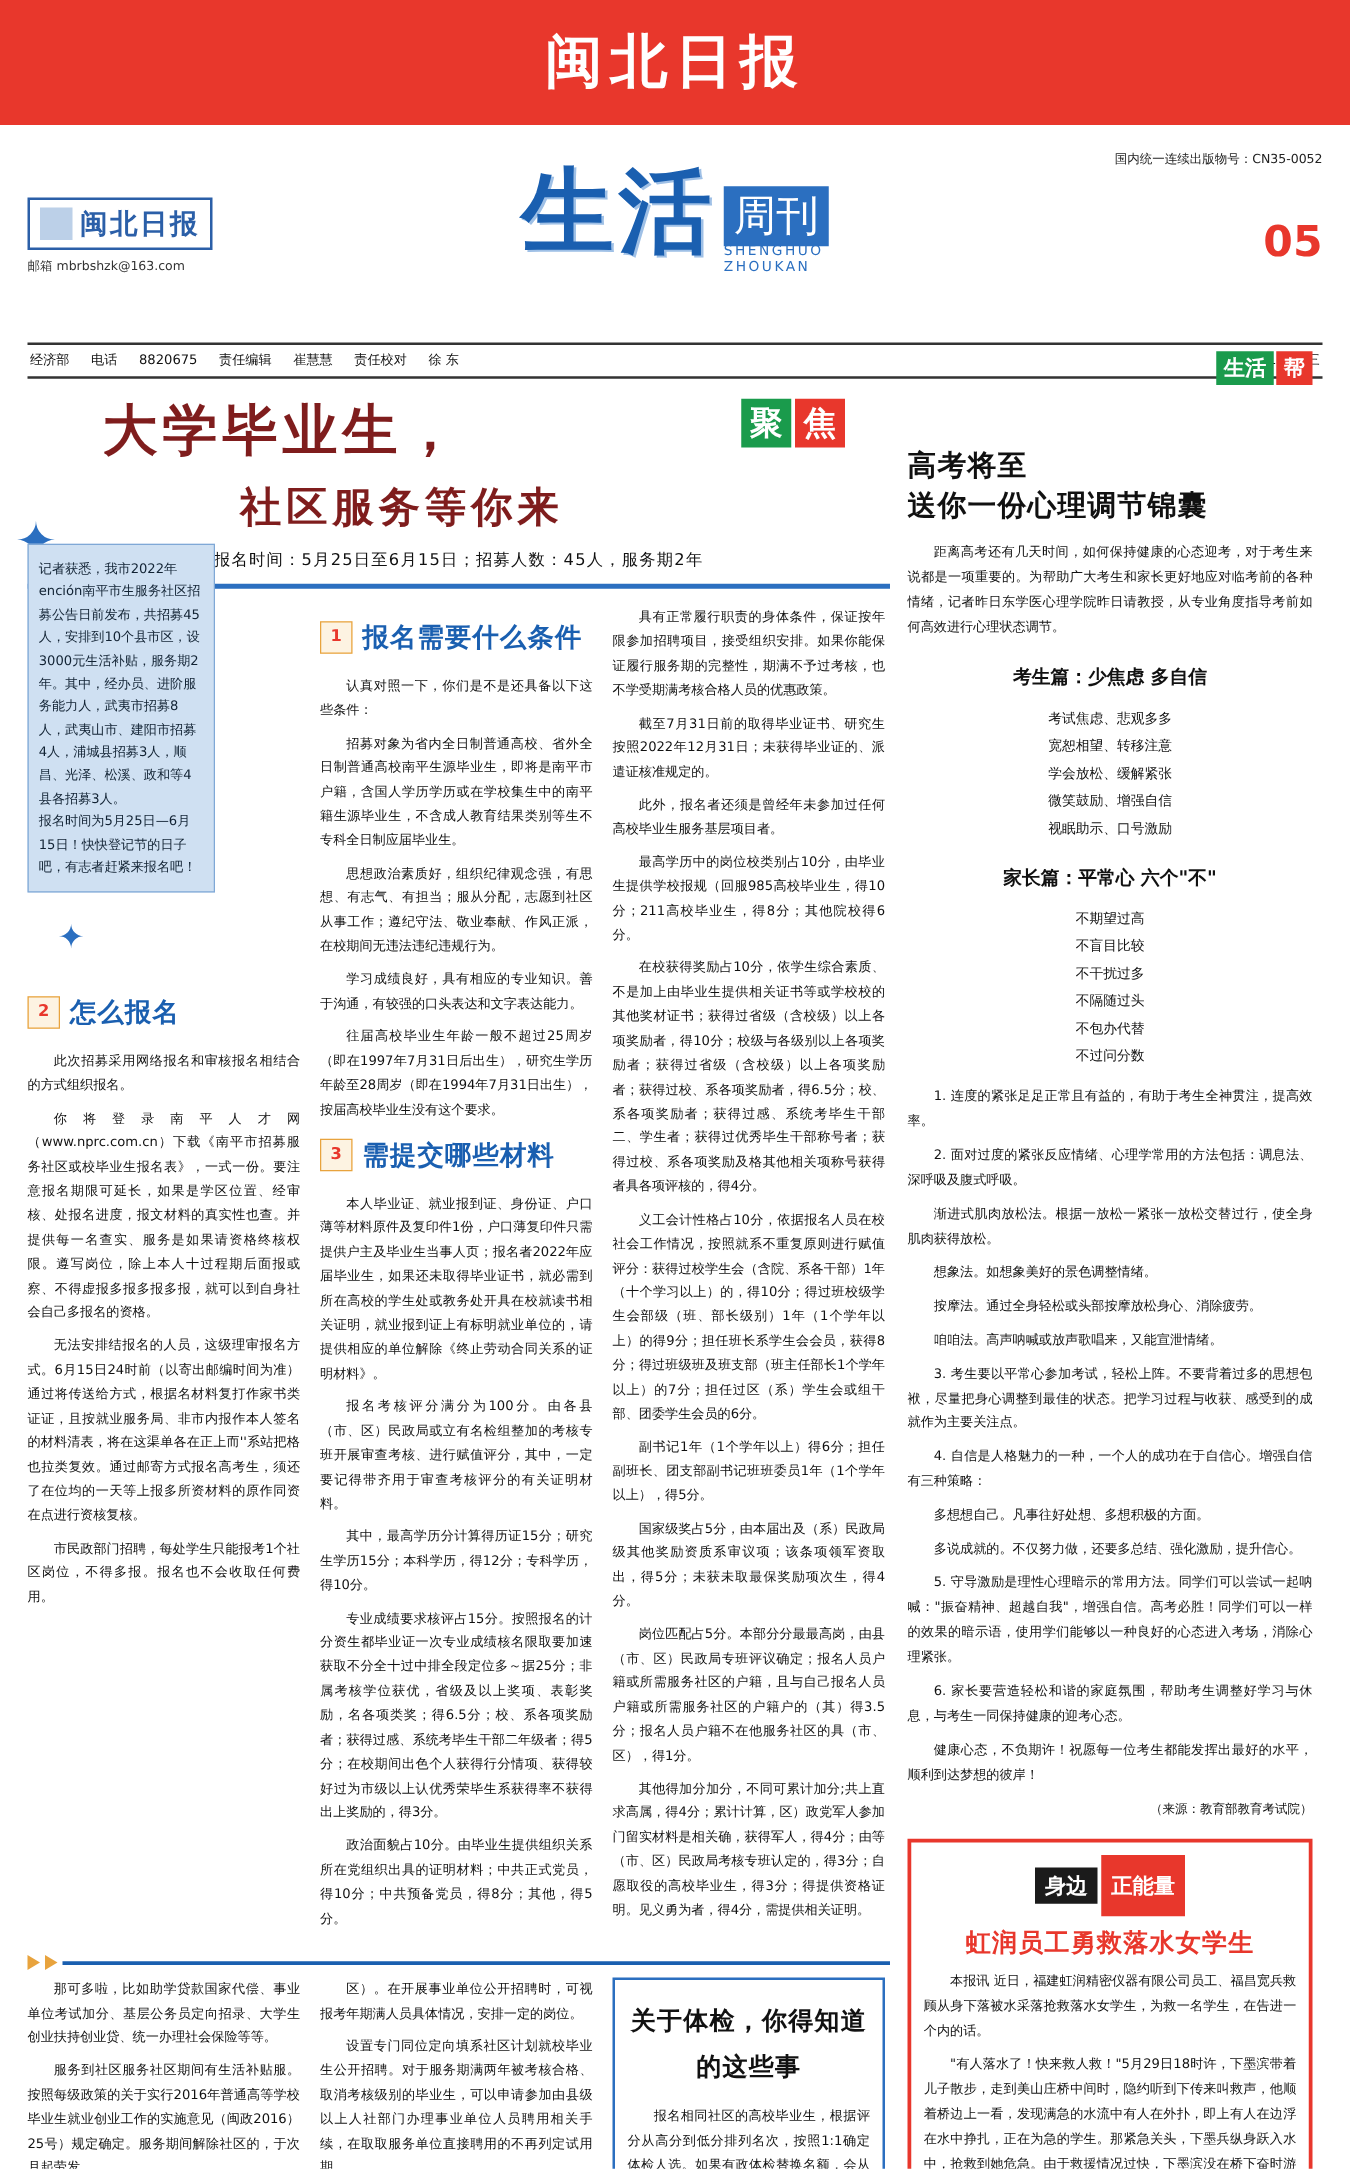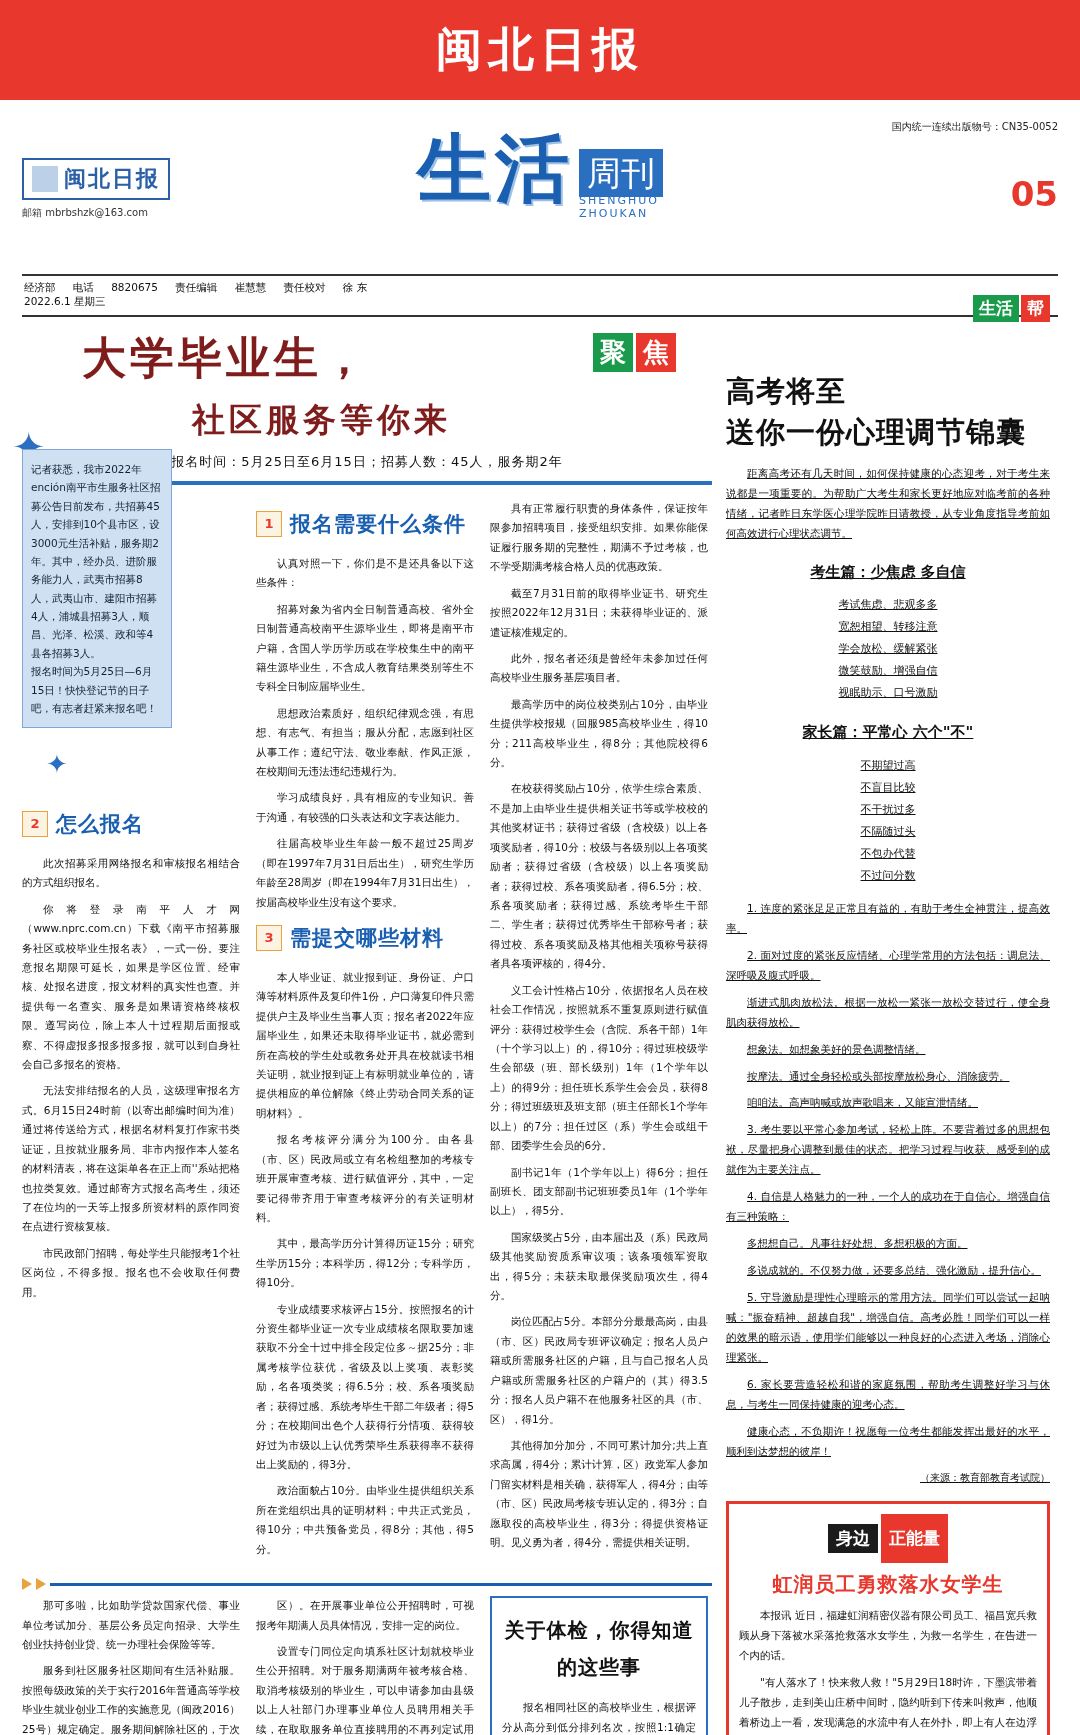--- a/index.html
+++ b/index.html
@@ -15,21 +15,21 @@
   .logo-mail{font-size:10px;color:#333;margin-top:6px;}
   .center-logo{flex:1;text-align:center;position:relative;}
   .sh-title{display:inline-flex;align-items:flex-end;gap:6px;}
   .sh-big{font-size:74px;color:#1a5fb0;font-weight:bold;font-family:"DejaVu Serif","Liberation Serif",serif;letter-spacing:4px;text-shadow:2px 2px 0 #9fc0e6;}
   .sh-box{background:#2b6fc0;color:#fff;font-size:34px;padding:4px 8px;line-height:1;font-family:"DejaVu Serif","Liberation Serif",serif;}
   .sh-pinyin{font-size:11px;color:#2b6fc0;letter-spacing:2px;text-align:left;margin-top:4px;}
   .right-block{width:230px;text-align:right;}
   .cn-issn{font-size:10px;color:#222;}
   .pageno{font-size:34px;color:#e8372c;font-weight:bold;margin-top:40px;}
   .ruleline{border-top:2px solid #333;margin-top:4px;}
-  .metarow{display:flex;justify-content:space-between;font-size:10.5px;padding:5px 2px 6px 2px;border-bottom:2px solid #333;flex-direction:column;}
+  .metarow{display:flex;justify-content:space-between;font-size:10.5px;padding:5px 2px 6px 2px;border-bottom:2px solid #333;}
   .metarow span{margin-right:14px;}
   .content{display:flex;gap:14px;padding-top:12px;}
   .leftcol{width:690px;position:relative;}
   .rightcol{width:324px;position:relative;}
   .headline{color:#7f1d1d;font-family:Liberation Sans, sans-serif;font-weight:bold;}
   .hl1{font-size:44px;letter-spacing:4px;margin-left:60px;}
   .hl2{font-size:33px;letter-spacing:4px;margin-left:170px;margin-top:10px;}
   .focus-badge{position:absolute;right:36px;top:4px;display:flex;}
   .focus-badge .g{background:#1a9b4c;color:#fff;font-size:26px;font-weight:bold;padding:2px 7px;font-family:"DejaVu Serif","Liberation Serif",serif;}
   .focus-badge .r{background:#e8372c;color:#fff;font-size:26px;font-weight:bold;padding:2px 7px;margin-left:3px;font-family:"DejaVu Serif","Liberation Serif",serif;}
@@ -42,25 +42,25 @@
   .col{width:218px;font-size:10.5px;line-height:1.85;text-align:justify;color:#111;}
   .col p{margin:0 0 7px 0;text-indent:2em;}
   .sec-head{display:flex;align-items:center;gap:8px;margin:6px 0 10px 0;}
   .num-ico{width:24px;height:24px;border:1px solid #e8a33d;color:#e8372c;display:flex;align-items:center;justify-content:center;font-size:13px;font-weight:bold;background:#fdf3e2;}
   .sec-title{font-size:21px;color:#1a5fb0;font-weight:bold;font-family:"DejaVu Serif","Liberation Serif",serif;letter-spacing:1px;}
   .arrow-rule{display:flex;align-items:center;gap:4px;margin:12px 0 4px 0;}
   .arrow-rule .bar{flex:1;height:3px;background:#1a5fb0;}
   .arrow-rule .tri{width:0;height:0;border-top:6px solid transparent;border-bottom:6px solid transparent;border-left:10px solid #e8a33d;}
   .mid-callout{border:2px solid #2b6fc0;padding:10px;box-sizing:border-box;}
   .mid-title{text-align:center;font-size:20px;font-weight:bold;font-family:"DejaVu Serif","Liberation Serif",serif;margin:4px 0 12px 0;letter-spacing:1px;}
-  .rc-title{font-size:29px;font-weight:bold;font-family:"DejaVu Serif","Liberation Serif",serif;line-height:1.4;letter-spacing:1px;}
+  .rc-title{font-size:23px;font-weight:bold;font-family:"DejaVu Serif","Liberation Serif",serif;line-height:1.4;letter-spacing:1px;}
   .help-badge{position:absolute;right:0;top:-34px;display:flex;}
   .help-badge .g{background:#1a9b4c;color:#fff;font-size:17px;font-weight:bold;padding:2px 6px;}
   .help-badge .r{background:#e8372c;color:#fff;font-size:17px;font-weight:bold;padding:2px 6px;margin-left:2px;}
-  .rc-body{font-size:10.5px;line-height:1.9;text-align:justify;margin-top:12px;text-decoration:underline;}
+  .rc-body{font-size:10.5px;line-height:1.9;text-align:justify;margin-top:12px;}
   .rc-body p{margin:0 0 7px 0;text-indent:2em;}
   .sub-head{font-size:15px;font-weight:bold;text-align:center;margin:14px 0 8px 0;font-family:"DejaVu Serif","Liberation Serif",serif;}
   .kw-list{text-align:center;font-size:11px;line-height:2;}
   .redbox{border:3px solid #e8372c;padding:10px;box-sizing:border-box;margin-top:14px;}
   .energy-badge{display:flex;align-items:center;justify-content:center;margin-bottom:8px;}
   .energy-badge .b1{background:#1b1b1b;color:#fff;font-size:17px;font-weight:bold;padding:3px 8px;}
   .energy-badge .b2{background:#e8372c;color:#fff;font-size:17px;font-weight:bold;padding:13px 8px;margin-left:3px;}
   .energy-title{color:#e8372c;font-size:20px;font-weight:bold;text-align:center;font-family:"DejaVu Serif","Liberation Serif",serif;margin-bottom:8px;letter-spacing:1px;}
   .energy-body{font-size:10.5px;line-height:1.9;text-align:justify;}
   .energy-body p{margin:0 0 7px 0;text-indent:2em;}

